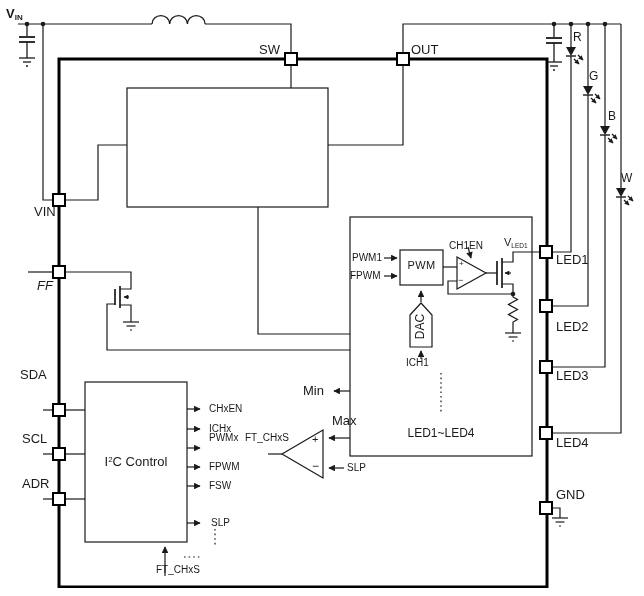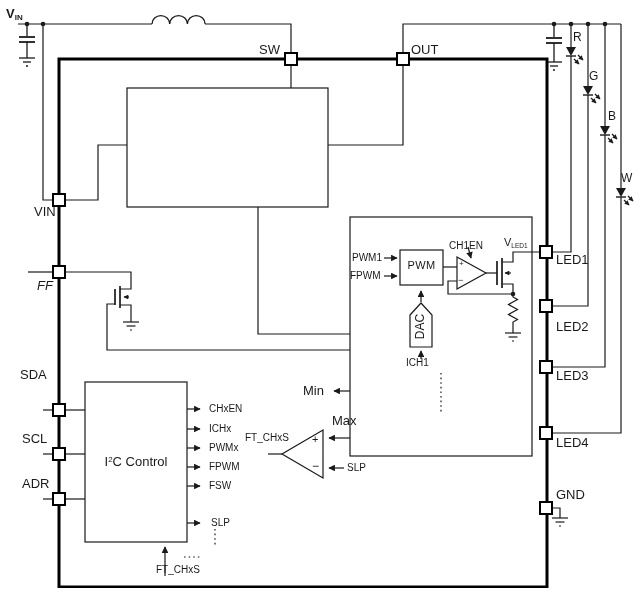--- a/index.html
+++ b/index.html
@@ -222,34 +222,35 @@
 <div class="lb fs13" style="left:556px;top:369px;">LED3</div>
 <div class="lb fs13" style="left:556px;top:436px;">LED4</div>
 <div class="lb fs13" style="left:556px;top:488px;">GND</div>
 
 <div class="lb fs12" style="left:573px;top:31px;">R</div>
 <div class="lb fs12" style="left:589px;top:70px;">G</div>
 <div class="lb fs12" style="left:608px;top:110px;">B</div>
 <div class="lb fs12" style="left:621px;top:172px;">W</div>
 
 <div class="lb fs13 ctr" style="left:85px;top:455px;width:102px;"><span>I</span><sup class="sm">2</sup><span>C Control</span></div>
+<div class="lb fs12 ctr" style="left:350px;top:427px;width:182px;">LED1~LED4</div>
 <div class="lb fs15 ctr" style="left:400px;top:259px;width:43px;">PWM</div>
 <div class="lb fs12 ctr rot" style="left:403px;top:319px;width:36px;height:15px;">DAC</div>
 
 <div class="lb" style="left:352px;top:252px;">PWM1</div>
 <div class="lb" style="left:350px;top:270px;">FPWM</div>
 <div class="lb" style="left:406px;top:357px;">ICH1</div>
 <div class="lb" style="left:449px;top:240px;">CH1EN</div>
 <div class="lb fs11" style="left:504px;top:236px;"><span>V</span><sub class="xs">LED1</sub></div>
 <div class="lb fs8" style="left:459px;top:260px;">+</div>
 <div class="lb fs9" style="left:458px;top:275px;">−</div>
 
 <div class="lb" style="left:209px;top:403px;">CHxEN</div>
 <div class="lb" style="left:209px;top:423px;">ICHx</div>
-<div class="lb" style="left:209px;top:442px;">PWMx</div>
+<div class="lb" style="left:209px;top:432px;">PWMx</div>
 <div class="lb" style="left:209px;top:461px;">FPWM</div>
 <div class="lb" style="left:209px;top:480px;">FSW</div>
 <div class="lb" style="left:211px;top:517px;">SLP</div>
 <div class="lb" style="left:156px;top:564px;">FT_CHxS</div>
 
 <div class="lb fs13" style="left:303px;top:384px;">Min</div>
 <div class="lb fs13" style="left:304px;top:414px;margin-left:28px;">Max</div>
 <div class="lb" style="left:347px;top:462px;">SLP</div>
 <div class="lb" style="left:245px;top:432px;">FT_CHxS</div>
 <div class="lb fs11" style="left:312px;top:433px;">+</div>

